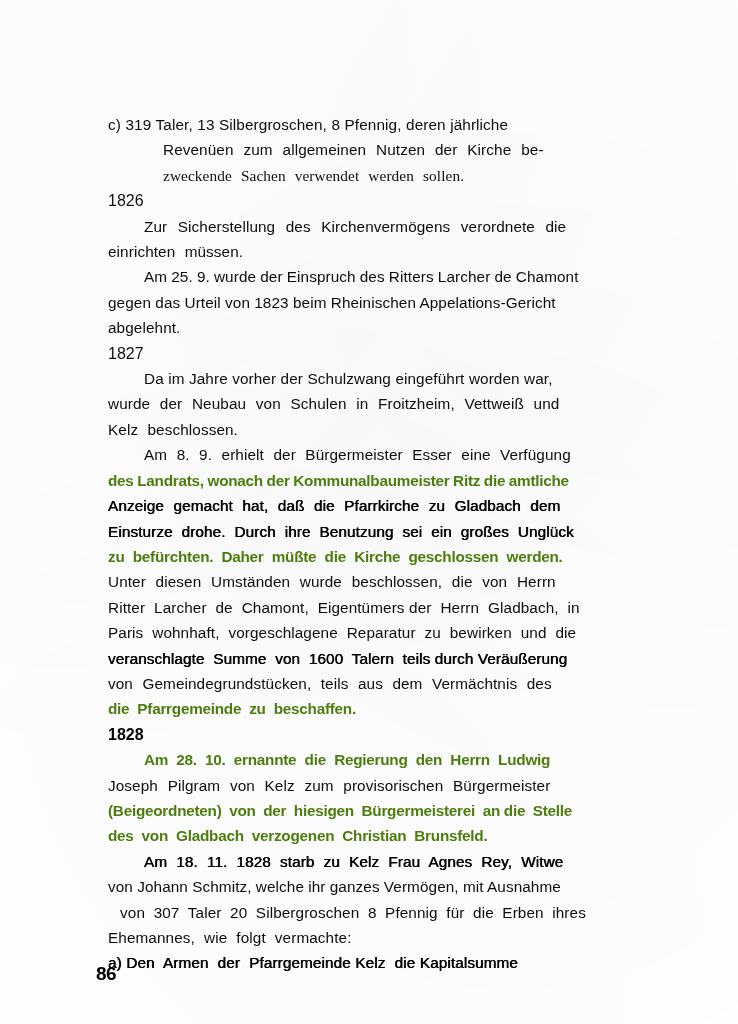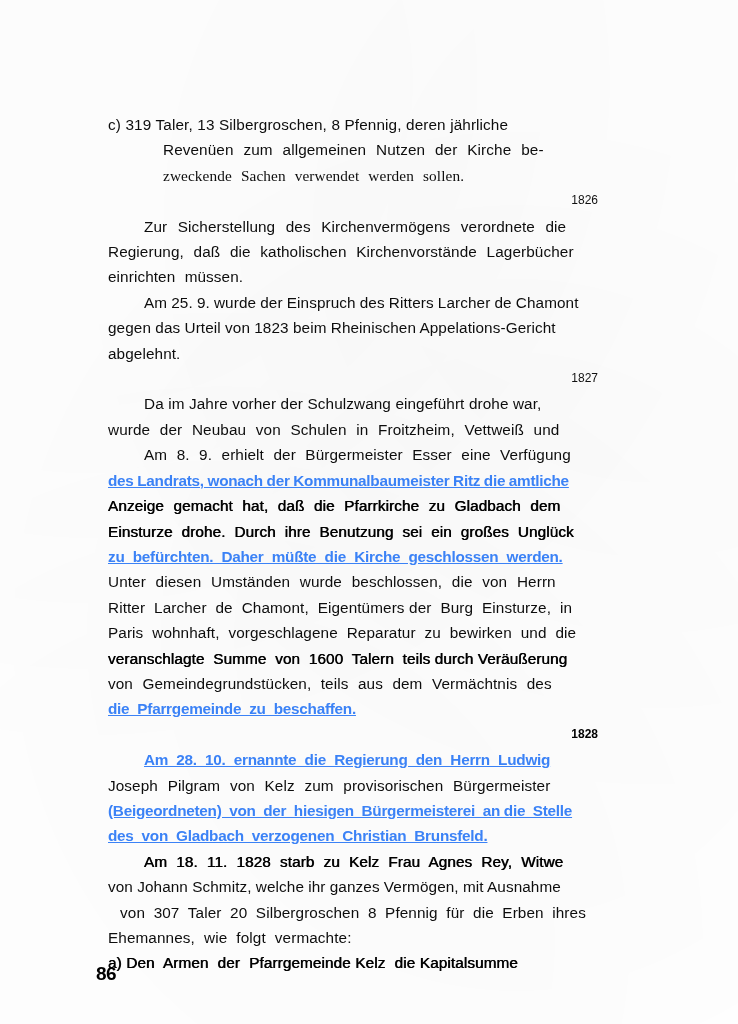--- a/index.html
+++ b/index.html
@@ -42,32 +42,31 @@
     line-height: 25.4px;
     color: #0d0d0d;
     white-space: pre;
     letter-spacing: .1px;
     -webkit-font-smoothing: antialiased;
   }
 
   
   .ln.heavy {
     font-weight: bold;
-    color: #3b82f6;
+    color: #4d7c0f;
     letter-spacing: -.25px;
-    text-decoration: underline;
   }
   .ln.semi {
     color: #000000;
     text-shadow: 0.35px 0 0 rgba(0,0,0,.85), -0.35px 0 0 rgba(0,0,0,.45);
   }
 
   .year {
-    text-align: right;
-    font-size: 12px;
+    text-align: left;
+    font-size: 16px;
     line-height: 25.4px;
     color: #111;
     white-space: pre;
   }
   .year.heavy {
     font-weight: bold;
     color: #000;
   }
 
   .indent-item { padding-left: 36px; text-indent: -36px; }
@@ -93,41 +92,41 @@
 
   <div class="textblock" id="textblock">
       <div>
         <div class="ln indent-item" style="word-spacing: 0.2px;">c) 319 Taler, 13 Silbergroschen, 8 Pfennig, deren jährliche</div>
         <div class="ln indent-cont" style="word-spacing: 0.6px;">Revenüen  zum  allgemeinen  Nutzen  der  Kirche  be-</div>
         <div class="ln indent-cont" style="word-spacing: 0.6px; font-family: Liberation Serif, serif;">zweckende  Sachen  verwendet  werden  sollen.</div>
       </div>
       <div class="year">1826</div>
       <div>
         <div class="ln para-indent" style="word-spacing: 0.9px;">Zur  Sicherstellung  des  Kirchenvermögens  verordnete  die</div>
-        <div class="ln" style="word-spacing: 0.5px;">Regierung,  daß  die  katholischen  Kirchenvorstände  Lagerbücher</div>
         <div class="ln" style="word-spacing: 0.3px;">einrichten  müssen.</div>
       </div>
       <div>
         <div class="ln para-indent" style="word-spacing: -0.25px;">Am 25. 9. wurde der Einspruch des Ritters Larcher de Chamont</div>
         <div class="ln" style="word-spacing: -0.1px;">gegen das Urteil von 1823 beim Rheinischen Appelations-Gericht</div>
         <div class="ln" style="word-spacing: 0px;">abgelehnt.</div>
       </div>
       <div class="year">1827</div>
       <div>
-        <div class="ln para-indent" style="word-spacing: 0.1px;">Da im Jahre vorher der Schulzwang eingeführt drohe war,</div>
+        <div class="ln para-indent" style="word-spacing: 0.1px;">Da im Jahre vorher der Schulzwang eingeführt worden war,</div>
         <div class="ln" style="word-spacing: 0.5px;">wurde  der  Neubau  von  Schulen  in  Froitzheim,  Vettweiß  und</div>
+        <div class="ln" style="word-spacing: 0.3px;">Kelz  beschlossen.</div>
       </div>
       <div>
         <div class="ln para-indent" style="word-spacing: 0.4px;">Am  8.  9.  erhielt  der  Bürgermeister  Esser  eine  Verfügung</div>
         <div class="ln heavy" style="word-spacing: -0.35px;">des Landrats, wonach der Kommunalbaumeister Ritz die amtliche</div>
         <div class="ln semi" style="word-spacing: 0.4px;">Anzeige  gemacht  hat,  daß  die  Pfarrkirche  zu  Gladbach  dem</div>
         <div class="ln semi" style="word-spacing: 0.1px;">Einsturze  drohe.  Durch  ihre  Benutzung  sei  ein  großes  Unglück</div>
         <div class="ln heavy" style="word-spacing: 0.1px;">zu  befürchten.  Daher  müßte  die  Kirche  geschlossen  werden.</div>
         <div class="ln" style="word-spacing: 0.5px;">Unter  diesen  Umständen  wurde  beschlossen,  die  von  Herrn</div>
-        <div class="ln" style="word-spacing: 0.1px;">Ritter  Larcher  de  Chamont,  Eigentümers der  Burg  Einsturze,  in</div>
+        <div class="ln" style="word-spacing: 0.1px;">Ritter  Larcher  de  Chamont,  Eigentümers der  Herrn  Gladbach,  in</div>
         <div class="ln" style="word-spacing: 0.1px;">Paris  wohnhaft,  vorgeschlagene  Reparatur  zu  bewirken  und  die</div>
         <div class="ln semi" style="word-spacing: 0px;">veranschlagte  Summe  von  1600  Talern  teils durch Veräußerung</div>
         <div class="ln" style="word-spacing: 0.4px;">von  Gemeindegrundstücken,  teils  aus  dem  Vermächtnis  des</div>
         <div class="ln heavy" style="word-spacing: 0px;">die  Pfarrgemeinde  zu  beschaffen.</div>
       </div>
       <div class="year heavy">1828</div>
       <div>
         <div class="ln heavy para-indent" style="word-spacing: 0.1px;">Am  28.  10.  ernannte  die  Regierung  den  Herrn  Ludwig</div>
         <div class="ln" style="word-spacing: 0.5px;">Joseph  Pilgram  von  Kelz  zum  provisorischen  Bürgermeister</div>
         <div class="ln heavy" style="word-spacing: -0.2px;">(Beigeordneten)  von  der  hiesigen  Bürgermeisterei  an die  Stelle</div>

